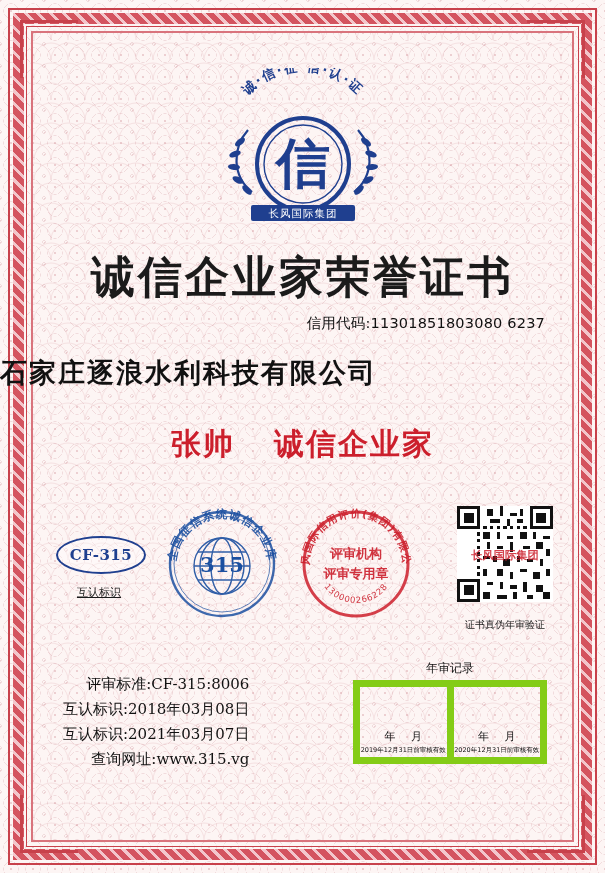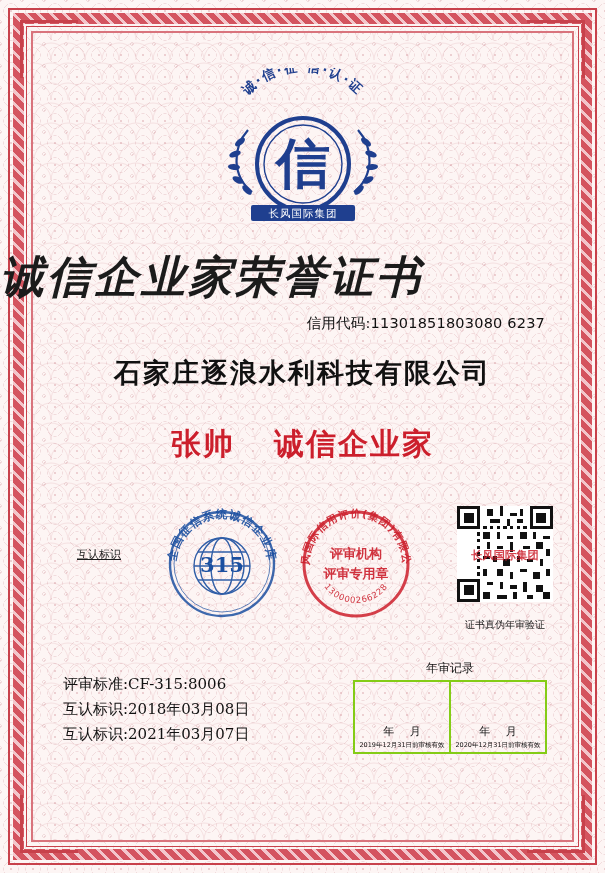--- a/index.html
+++ b/index.html
@@ -98,43 +98,41 @@
     top: 68px;
     width: 190px;
     height: 160px;
   }
 
   
   .main-title {
     position: absolute;
     left: 0; right: 0;
     top: 248px;
-    text-align: left;
+    text-align: center;
     font-family: "DejaVu Sans", sans-serif;
     font-weight: bold;
     font-size: 44px;
     letter-spacing: 3px;
     color: #1b1b1b;
     white-space: nowrap;
-    font-style: italic;
   }
   .credit-code {
     position: absolute;
     right: 60px;
     top: 314px;
     font-family: "DejaVu Sans", sans-serif;
     font-size: 14.5px;
     color: #111;
     letter-spacing: 0.2px;
   }
   .company-name {
     position: absolute;
     left: 0; right: 0;
     top: 355px;
-    text-align: center;
     font-family: Liberation Mono, monospace;
     font-weight: bold;
     font-size: 27px;
     letter-spacing: 2px;
     color: #111;
   }
   .person-row {
     position: absolute;
     left: 0; right: 0;
     top: 424px;
@@ -218,42 +216,42 @@
   
   .info-list {
     position: absolute;
     left: 63px;
     top: 672px;
     font-family: "DejaVu Serif", serif;
     font-size: 15px;
     line-height: 25px;
     color: #111;
   }
-  .info-list div { white-space: nowrap; }
+  .info-list div { white-space: nowrap; text-align: right; }
 
   
   .review-box {
     position: absolute;
     right: 58px;
     top: 660px;
     width: 194px;
   }
   .review-title {
     text-align: center;
     font-family: "DejaVu Sans", sans-serif;
     font-size: 12px;
     color: #111;
     margin-bottom: 3px;
   }
   .review-table {
     width: 194px;
     border-collapse: collapse;
   }
   .review-table td {
-    border: 2px solid #84cc16;
+    border: 7px solid #84cc16;
     width: 50%;
     height: 68px;
     vertical-align: bottom;
     text-align: center;
     padding: 0 0 2px 0;
   }
   .cell-label {
     font-family: "DejaVu Sans", sans-serif;
     font-size: 11px;
     color: #111;
@@ -334,20 +332,21 @@
   <div class="company-name">石家庄逐浪水利科技有限公司</div>
 
   <div class="person-row">
     <span>张帅</span>
     <span>诚信企业家</span>
   </div>
 
   <div class="seal-row">
 
     <div class="cf-badge">
+      <div class="cf-oval">CF-315</div>
       <div class="cf-caption">互认标识</div>
     </div>
 
     <svg class="seal blue" viewBox="0 0 112 112">
       <defs>
         <path id="bluearc" d="M 10 56 A 46 46 0 1 1 102 56"></path>
         <path id="bluearcbot" d="M 14 56 A 42 42 0 0 0 98 56"></path>
       </defs>
       <circle cx="56" cy="56" r="52" fill="none" stroke="#1b4fa0" stroke-width="2.4" opacity="0.85"></circle>
       <circle cx="56" cy="56" r="48" fill="none" stroke="#1b4fa0" stroke-width="1" opacity="0.7"></circle>
@@ -464,20 +463,21 @@
         <text x="14.5" y="16" text-anchor="middle" font-family="DejaVu Sans, sans-serif" font-size="3.4" font-weight="bold" fill="#cc1f2c" opacity="0.85">长风国际集团</text>
       </svg>
       <div class="qr-caption">证书真伪年审验证</div>
     </div>
   </div>
 
   <div class="info-list">
     <div>评审标准:CF-315:8006</div>
     <div>互认标识:2018年03月08日</div>
     <div>互认标识:2021年03月07日</div>
+    <div>查询网址:www.315.vg</div>
   </div>
 
   <div class="review-box">
     <div class="review-title">年审记录</div>
     <table class="review-table">
       <tbody>
           <tr>
         <td>
           <div class="cell-label">年 月</div>
           <div class="cell-note">2019年12月31日前审核有效</div>

